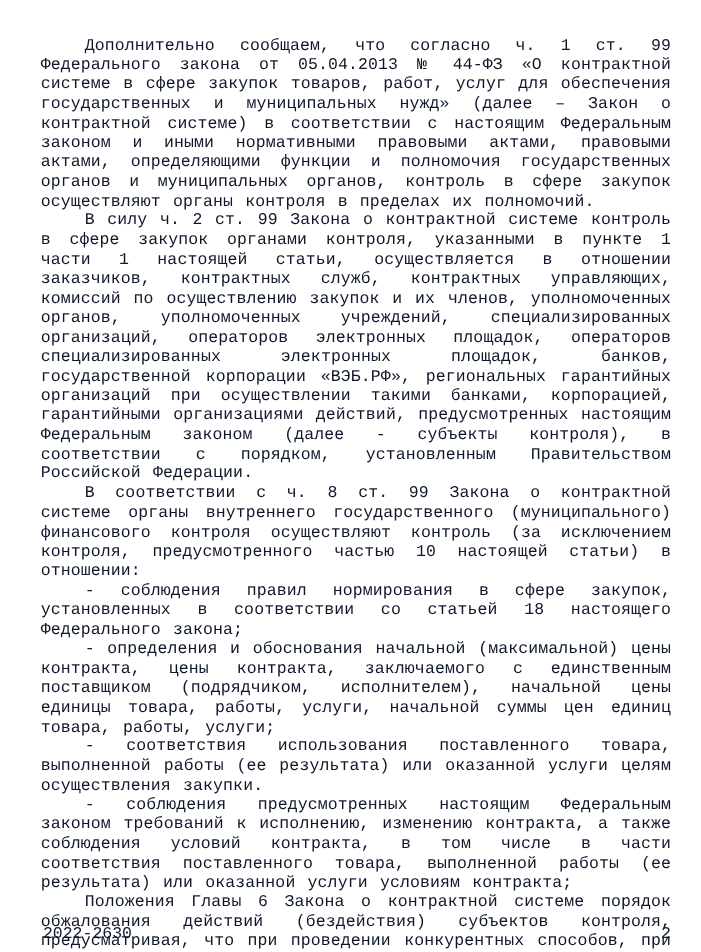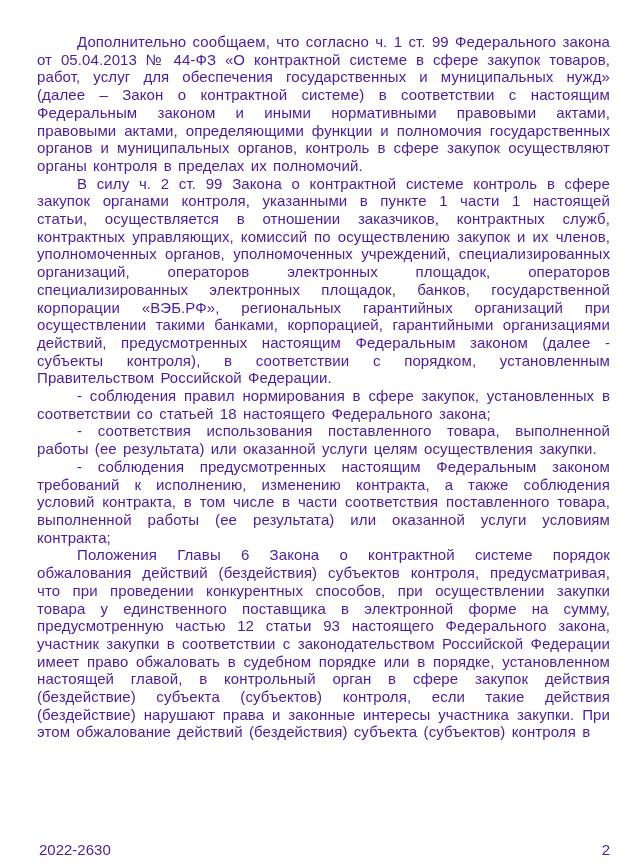--- a/index.html
+++ b/index.html
@@ -6,22 +6,22 @@
     margin: 0;
     padding: 0;
     background: #ffffff;
   }
   .page {
     position: relative;
     width: 637px;
     height: 865px;
     background: #ffffff;
     overflow: hidden;
-    font-family: Liberation Sans, sans-serif;
-    color: #4c1d95;
+    font-family: Liberation Mono, monospace;
+    color: #0f172a;
   }
   .content {
     position: absolute;
     top: 33px;
     left: 37px;
     width: 573px;
     text-align: justify;
     font-size: 15px;
     line-height: 17.7px;
     word-spacing: 2px;
@@ -44,21 +44,23 @@
     line-height: 18px;
   }
 </style>
 </head>
 <body>
 
 <div class="page">
   <div class="content">
     <p class="para">Дополнительно сообщаем, что согласно ч. 1 ст. 99 Федерального закона от 05.04.2013 № 44-ФЗ «О контрактной системе в сфере закупок товаров, работ, услуг для обеспечения государственных и муниципальных нужд» (далее – Закон о контрактной системе) в соответствии с настоящим Федеральным законом и иными нормативными правовыми актами, правовыми актами, определяющими функции и полномочия государственных органов и муниципальных органов, контроль в сфере закупок осуществляют органы контроля в пределах их полномочий.</p>
     <p class="para">В силу ч. 2 ст. 99 Закона о контрактной системе контроль в сфере закупок органами контроля, указанными в пункте 1 части 1 настоящей статьи, осуществляется в отношении заказчиков, контрактных служб, контрактных управляющих, комиссий по осуществлению закупок и их членов, уполномоченных органов, уполномоченных учреждений, специализированных организаций, операторов электронных площадок, операторов специализированных электронных площадок, банков, государственной корпорации «ВЭБ.РФ», региональных гарантийных организаций при осуществлении такими банками, корпорацией, гарантийными организациями действий, предусмотренных настоящим Федеральным законом (далее - субъекты контроля), в соответствии с порядком, установленным Правительством Российской Федерации.</p>
+    <p class="para">В соответствии с ч. 8 ст. 99 Закона о контрактной системе органы внутреннего государственного (муниципального) финансового контроля осуществляют контроль (за исключением контроля, предусмотренного частью 10 настоящей статьи) в отношении:</p>
     <p class="para">- соблюдения правил нормирования в сфере закупок, установленных в соответствии со статьей 18 настоящего Федерального закона;</p>
+    <p class="para">- определения и обоснования начальной (максимальной) цены контракта, цены контракта, заключаемого с единственным поставщиком (подрядчиком, исполнителем), начальной цены единицы товара, работы, услуги, начальной суммы цен единиц товара, работы, услуги;</p>
     <p class="para">- соответствия использования поставленного товара, выполненной работы (ее результата) или оказанной услуги целям осуществления закупки.</p>
     <p class="para">- соблюдения предусмотренных настоящим Федеральным законом требований к исполнению, изменению контракта, а также соблюдения условий контракта, в том числе в части соответствия поставленного товара, выполненной работы (ее результата) или оказанной услуги условиям контракта;</p>
     <p class="para">Положения Главы 6 Закона о контрактной системе порядок обжалования действий (бездействия) субъектов контроля, предусматривая, что при проведении конкурентных способов, при осуществлении закупки товара у единственного поставщика в электронной форме на сумму, предусмотренную частью 12 статьи 93 настоящего Федерального закона, участник закупки в соответствии с законодательством Российской Федерации имеет право обжаловать в судебном порядке или в порядке, установленном настоящей главой, в контрольный орган в сфере закупок действия (бездействие) субъекта (субъектов) контроля, если такие действия (бездействие) нарушают права и законные интересы участника закупки. При этом обжалование действий (бездействия) субъекта (субъектов) контроля в</p>
   </div>
   <div class="footer">
     <span>2022-2630</span>
     <span>2</span>
   </div>
 </div>
 

